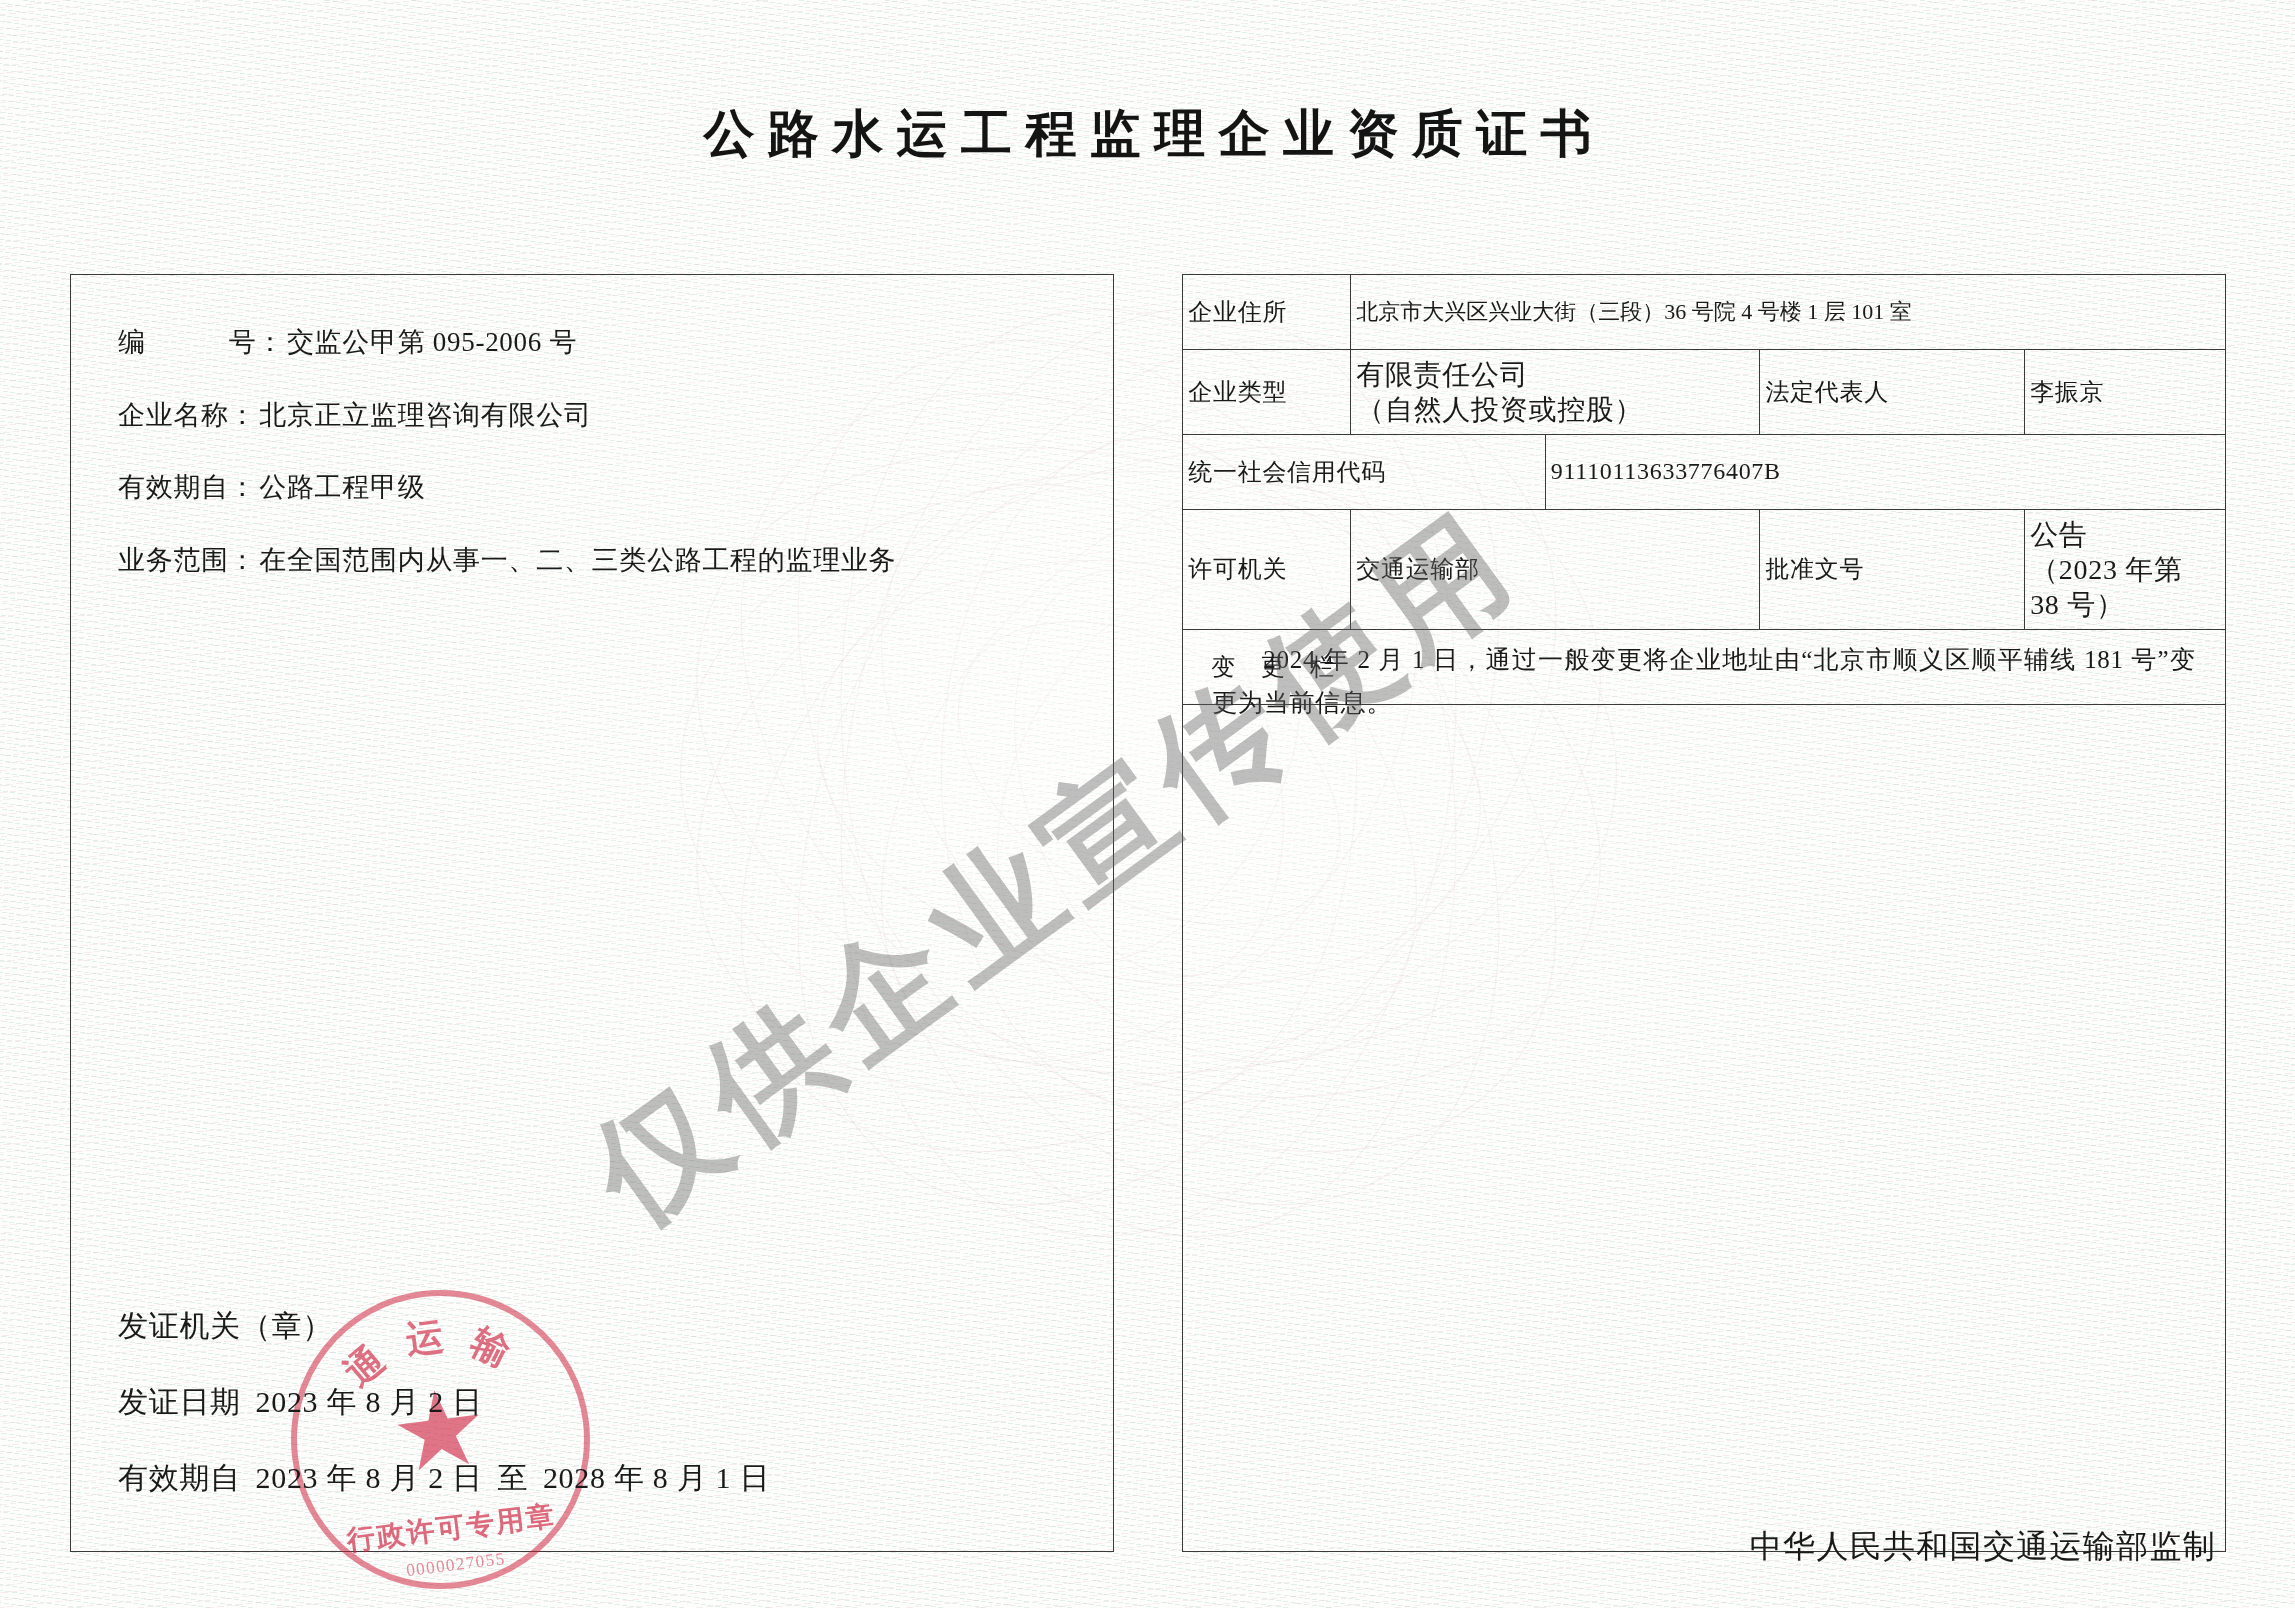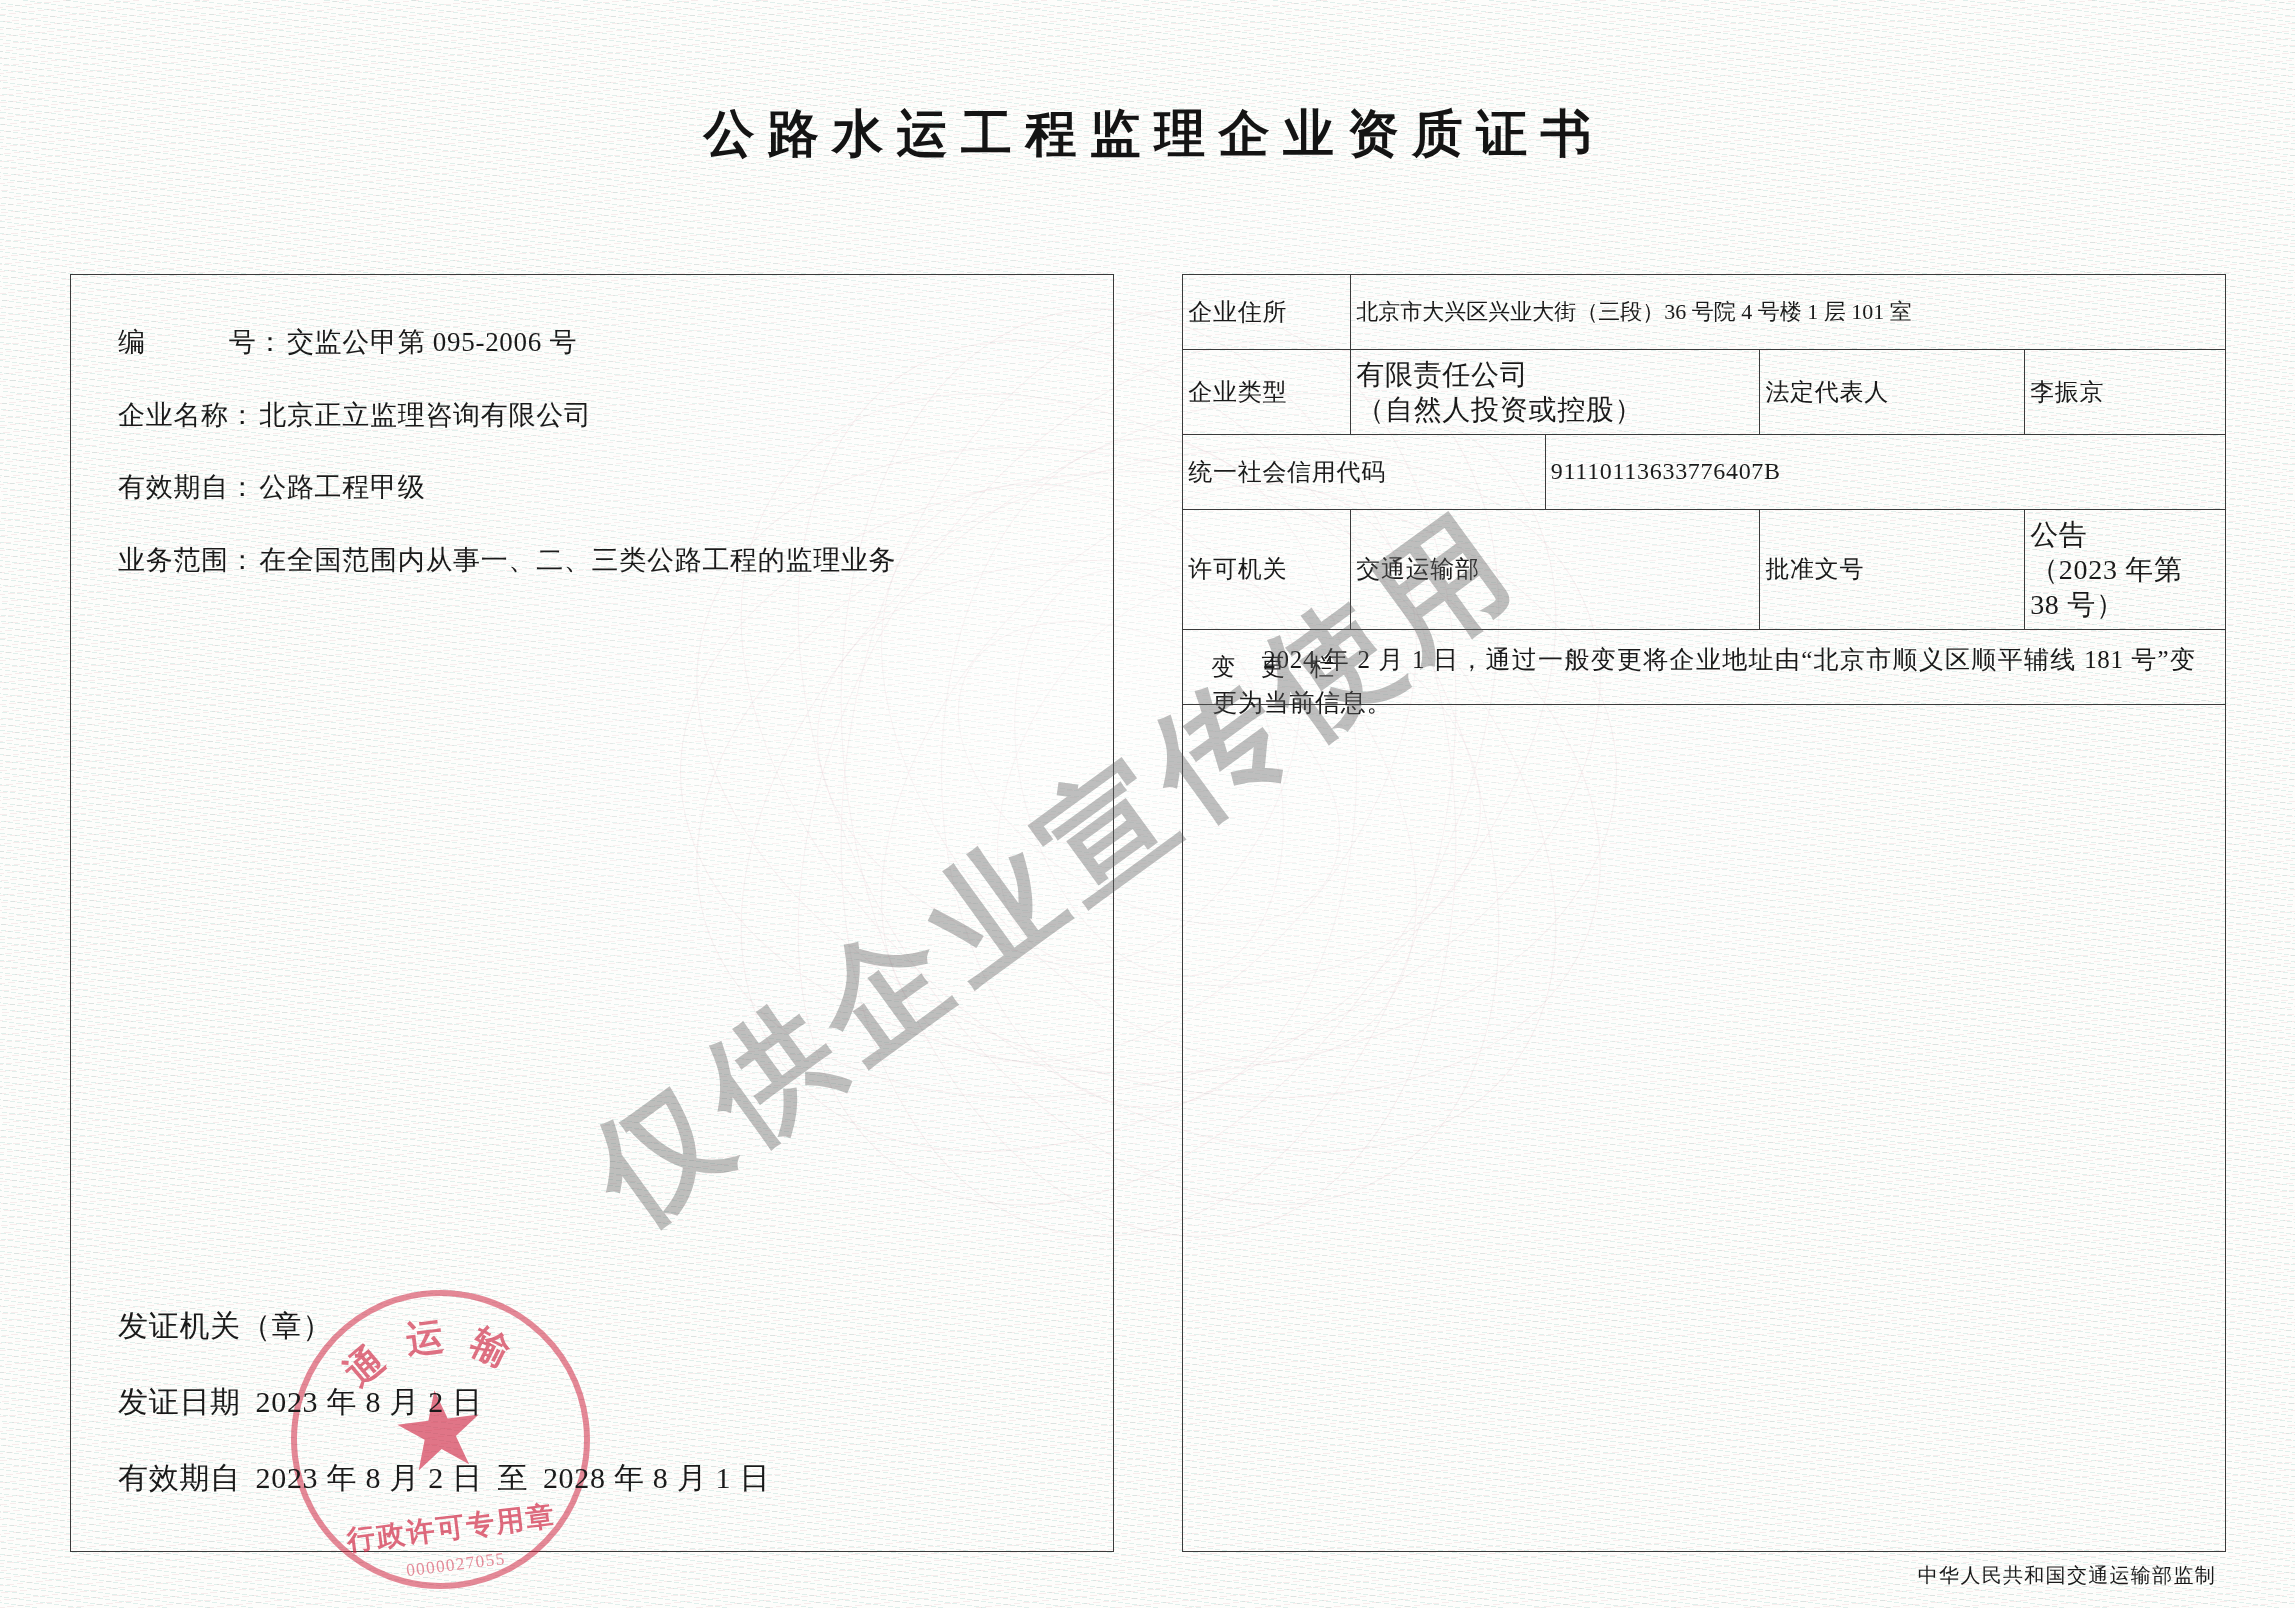--- a/index.html
+++ b/index.html
@@ -234,22 +234,22 @@
     line-height: 1.7;
     text-align: justify;
     letter-spacing: 0.7px;
   }
   .change-body p { margin: 0; text-indent: 51px; }
 
   
   .footer-note {
     position: absolute;
     right: 79px;
-    bottom: 20px;
-    font-size: 20px;
+    bottom: 40px;
+    font-size: 32px;
     letter-spacing: 1.3px;
     text-align: center;
   }
 
   
   .watermark {
     position: absolute;
     left: 46%;
     top: 54%;
     transform: translate(-50%, -50%) rotate(-36deg);

